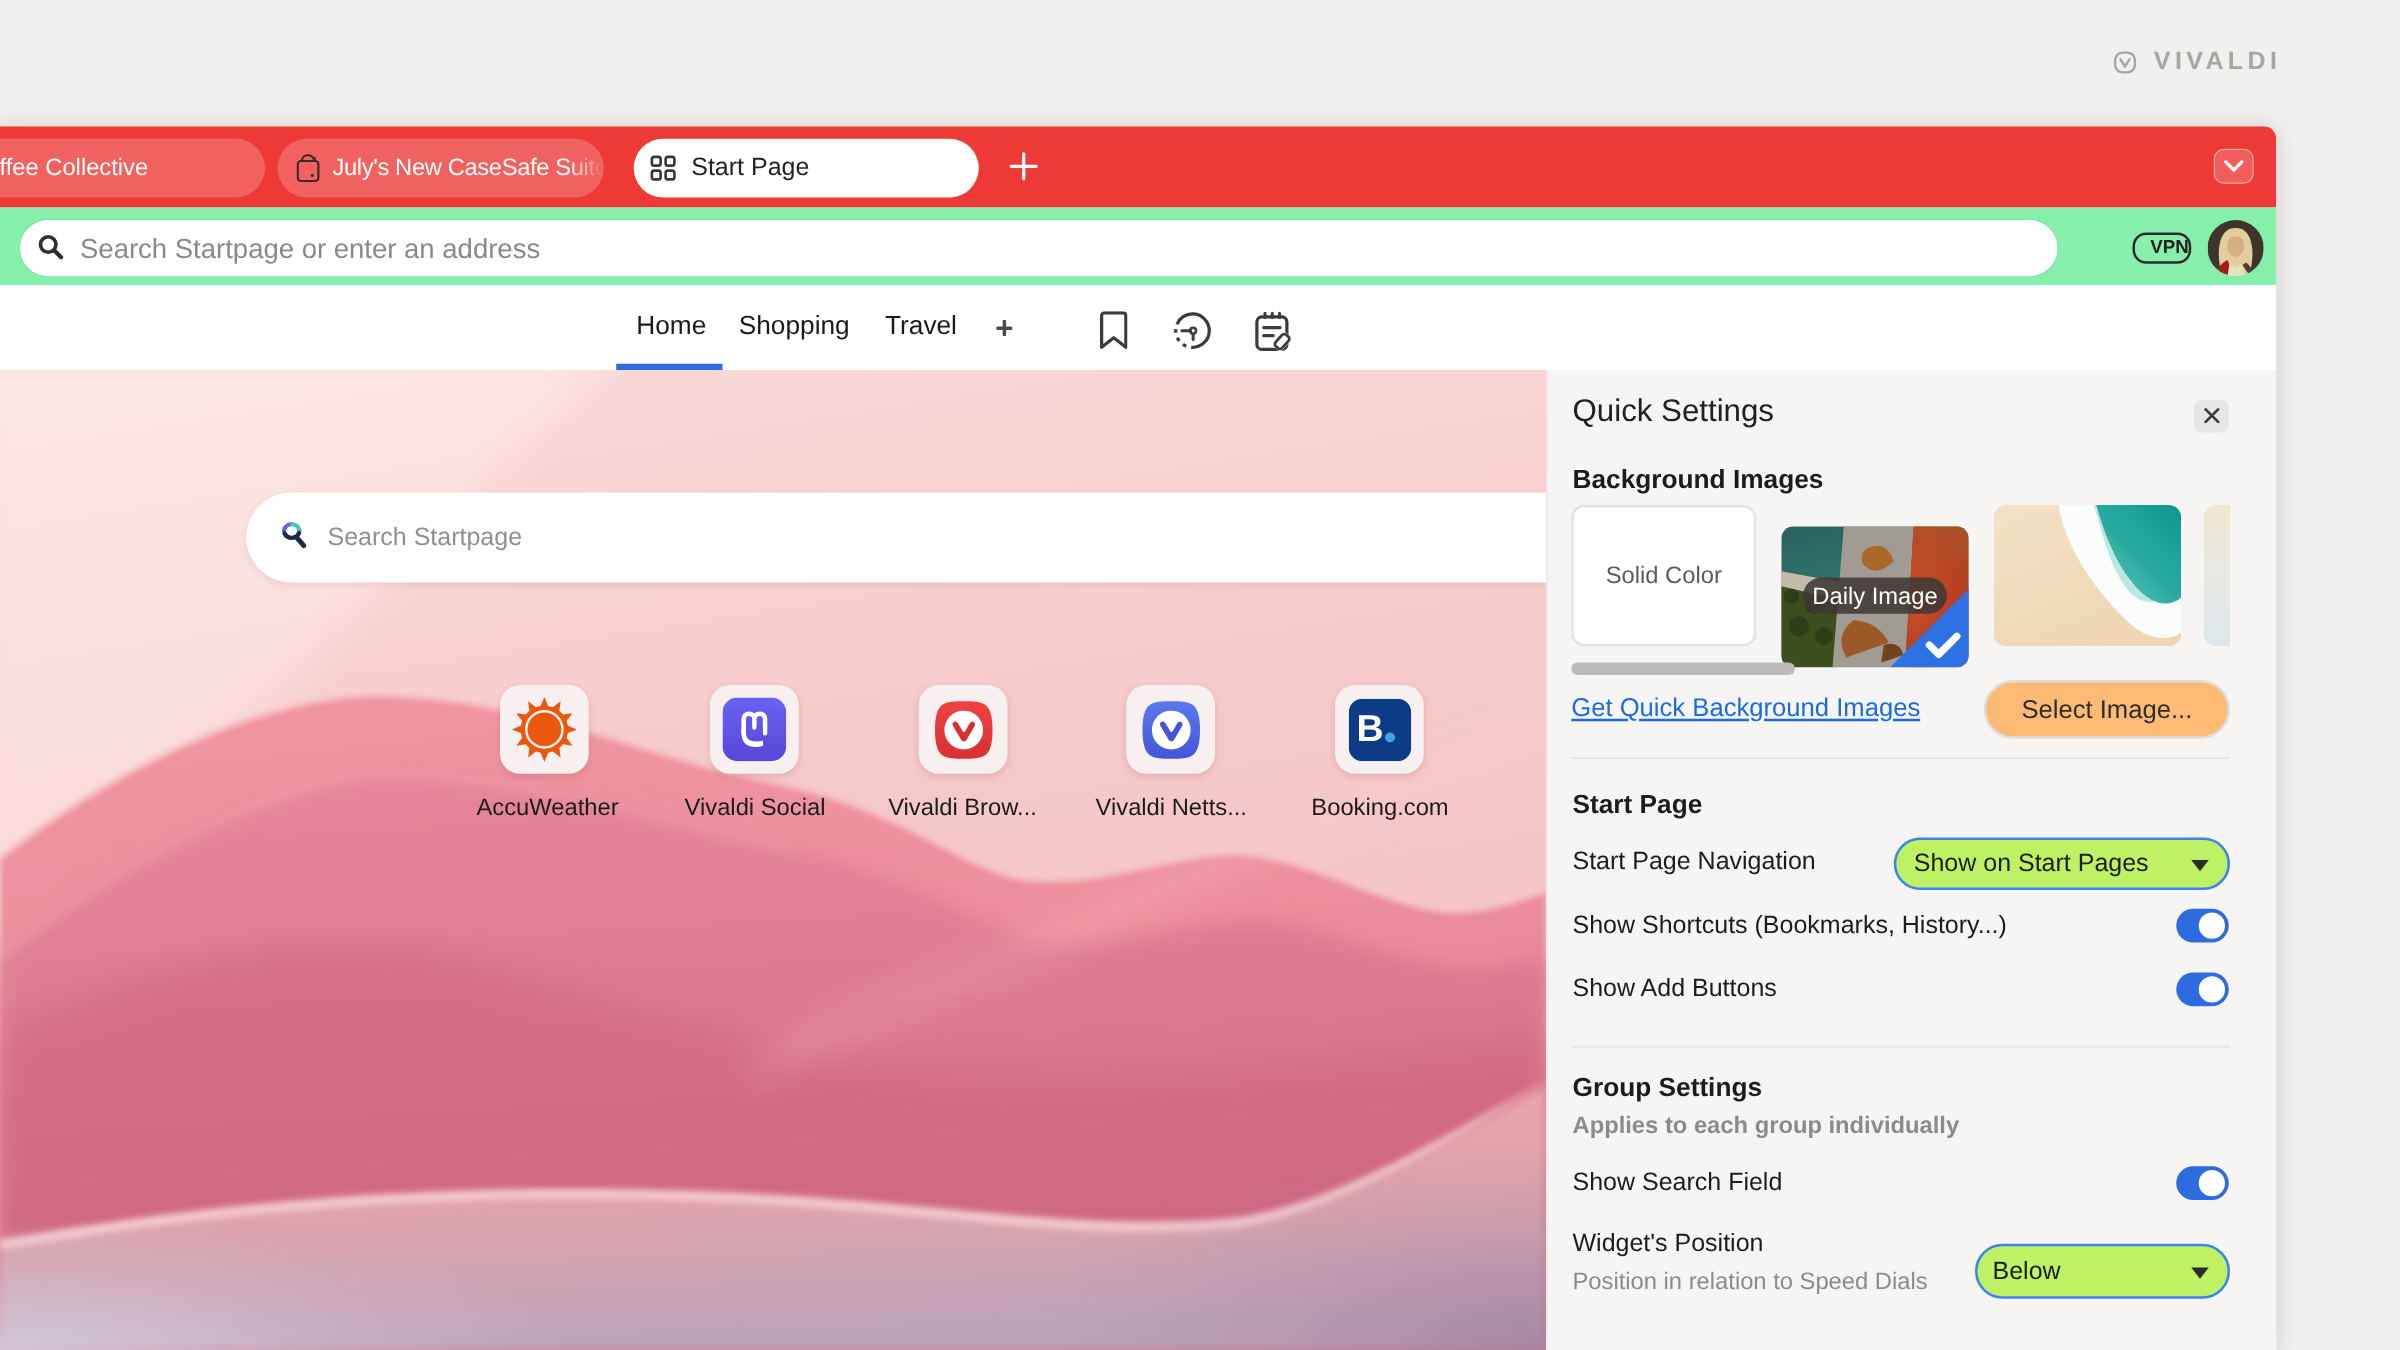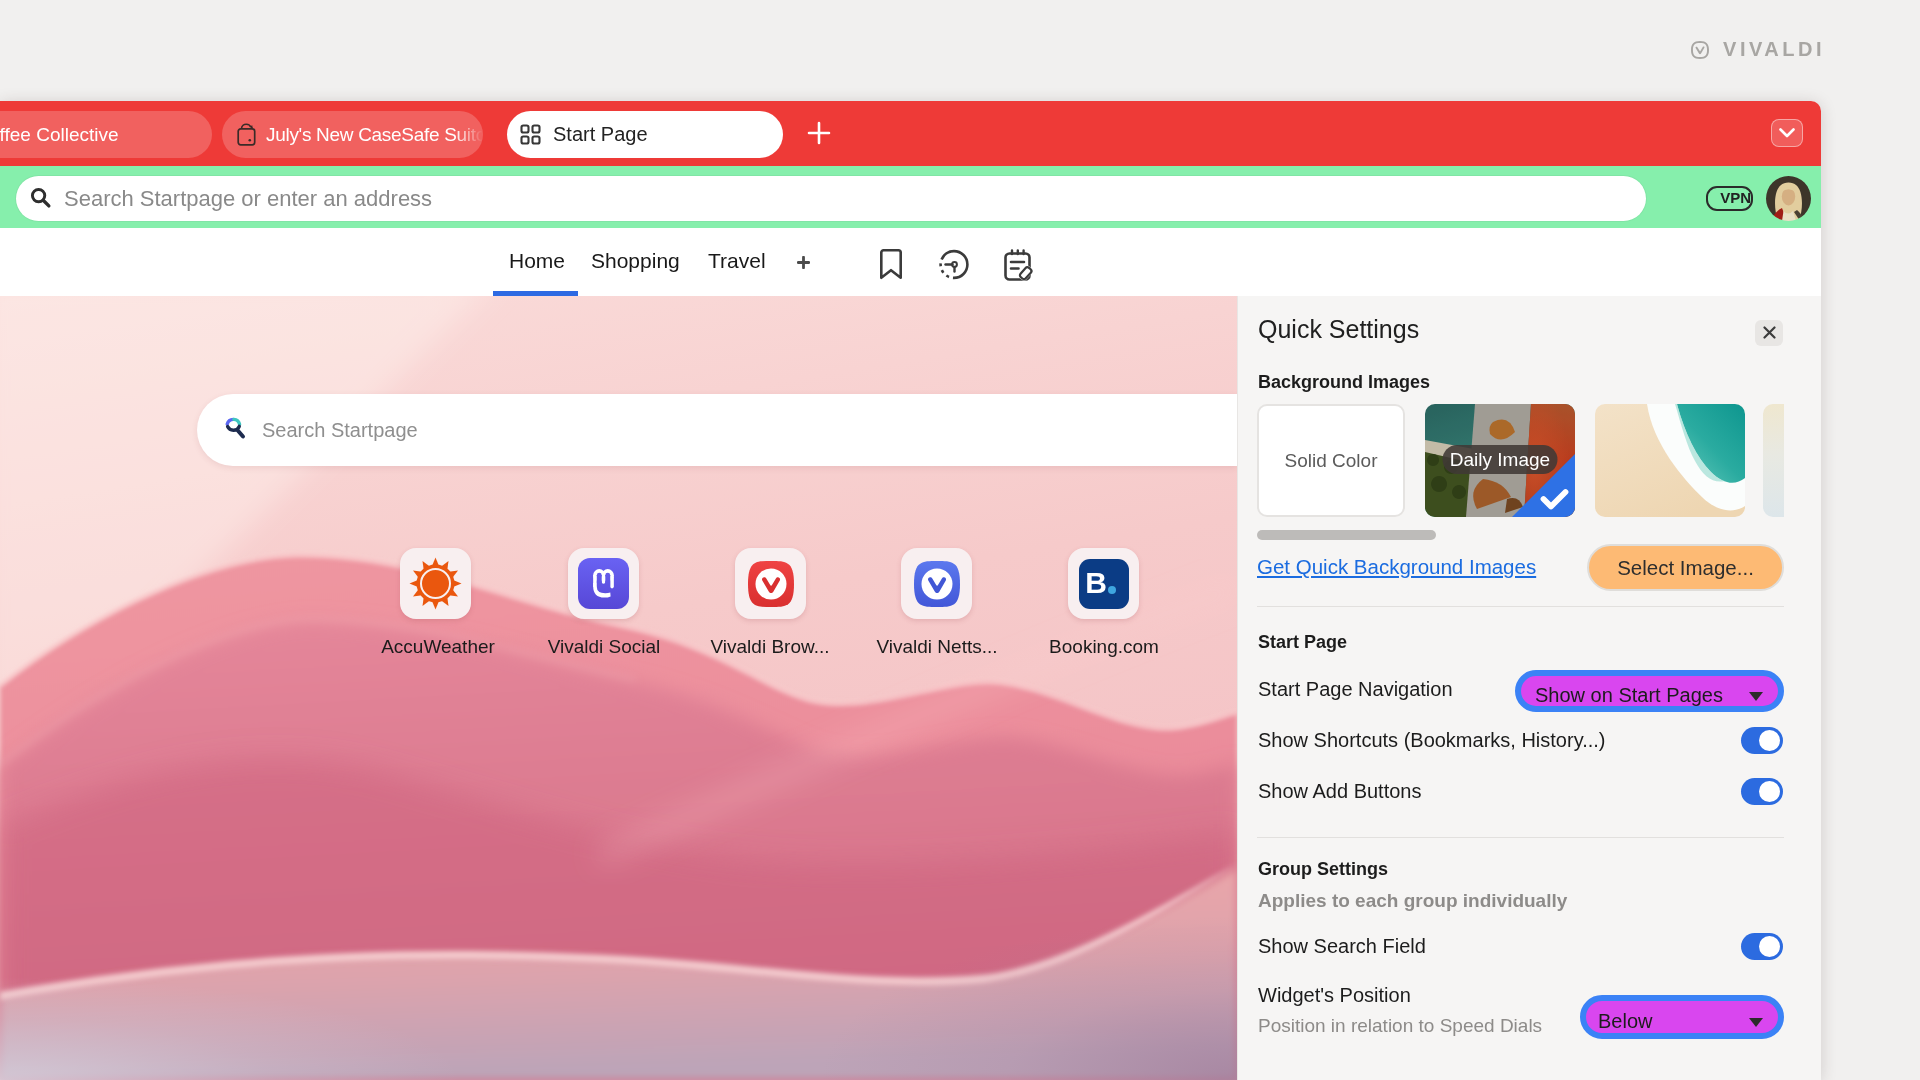--- a/index.html
+++ b/index.html
@@ -57,37 +57,37 @@
   .dial { position:absolute; top:252px; width:71px; height:71px; border-radius:16px; background:#f8eff0;
           box-shadow:0 2px 5px rgba(150,60,70,0.18); display:flex; align-items:center; justify-content:center; }
   .dlabel { position:absolute; top:340px; width:220px; text-align:center; font-size:19px; color:#1b1b1b; }
 
   
   #panel { position:absolute; left:1237px; top:0; width:584px; height:784px; background:#f6f5f4;
            border-left:1px solid #e8e6e4; }
   #panel h1 { position:absolute; left:20px; top:19px; font-size:25px; font-weight:500; color:#202020; }
   #closebtn { position:absolute; left:517px; top:24px; width:28px; height:26px; background:#e8e6e4;
               border-radius:6px; color:#3c3c3c; font-size:19px; line-height:25px; text-align:center; }
-  .h2 { position:absolute; left:20px; font-size:18px; font-weight:bold; color:#1c1c1c; }
+  .h2 { position:absolute; left:20px; font-size:21px; font-weight:bold; color:#1c1c1c; }
   .lbl { position:absolute; left:20px; font-size:20px; color:#1c1c1c; }
   .sub { position:absolute; left:20px; font-size:19px; color:#8d8b89; }
   .thumb { position:absolute; top:108px; height:113px; border-radius:10px; overflow:hidden; }
   #thumb1 { left:19px; width:148px; background:#fff; border:2px solid #e5e3e1; }
   #thumb1 span { display:block; text-align:center; line-height:109px; font-size:19px; color:#5b5b5b; }
-  #thumb2 { left:187px; width:150px; }
+  #thumb2 { left:187px; width:150px;margin-top:17px; }
   #thumb3 { left:357px; width:150px; }
   #thumb4 { left:525px; width:21px; border-radius:10px 0 0 10px;
             background:linear-gradient(180deg,#efe7cf 0%,#e8e9e2 45%,#dde6ea 100%); }
   #scrollthumb { position:absolute; left:19px; top:234px; width:179px; height:10px; border-radius:5px; background:#bdbbb9; }
   #getmore { position:absolute; left:19px; top:259px; font-size:20.5px; color:#1b6ce0; text-decoration:underline; }
   .pillbtn { position:absolute; background:#fdba74; border:2px solid #dfddda; border-radius:24px;
              font-size:20.5px; color:#2e2e2e; text-align:center; }
   #selimg { left:349px; top:248px; width:197px; height:47px; line-height:43px; }
   .divider { position:absolute; left:19px; width:527px; height:1px; background:#e2e0de; }
-  .dropdown { position:absolute; background:#d946ef; border:6px solid #3b82f6; border-radius:22px; }
+  .dropdown { position:absolute; background:#bef264; border:2px solid #3b82f6; border-radius:22px; }
   .dropdown .dtxt { position:absolute; font-size:20px; color:#1c1c1c; }
   .caret { position:absolute; width:0; height:0; border-left:7px solid transparent; border-right:7px solid transparent; border-top:9px solid #2b2b2b; }
   .toggle { position:absolute; left:503px; width:42px; height:27px; border-radius:14px; background:#2c6be0; }
   .toggle i { position:absolute; right:3px; top:3px; width:21px; height:21px; border-radius:50%; background:#fff; }
 </style>
 </head>
 <body>
 
   <div class="vlogo">
     <svg width="18" height="18" viewBox="0 0 24 24">

